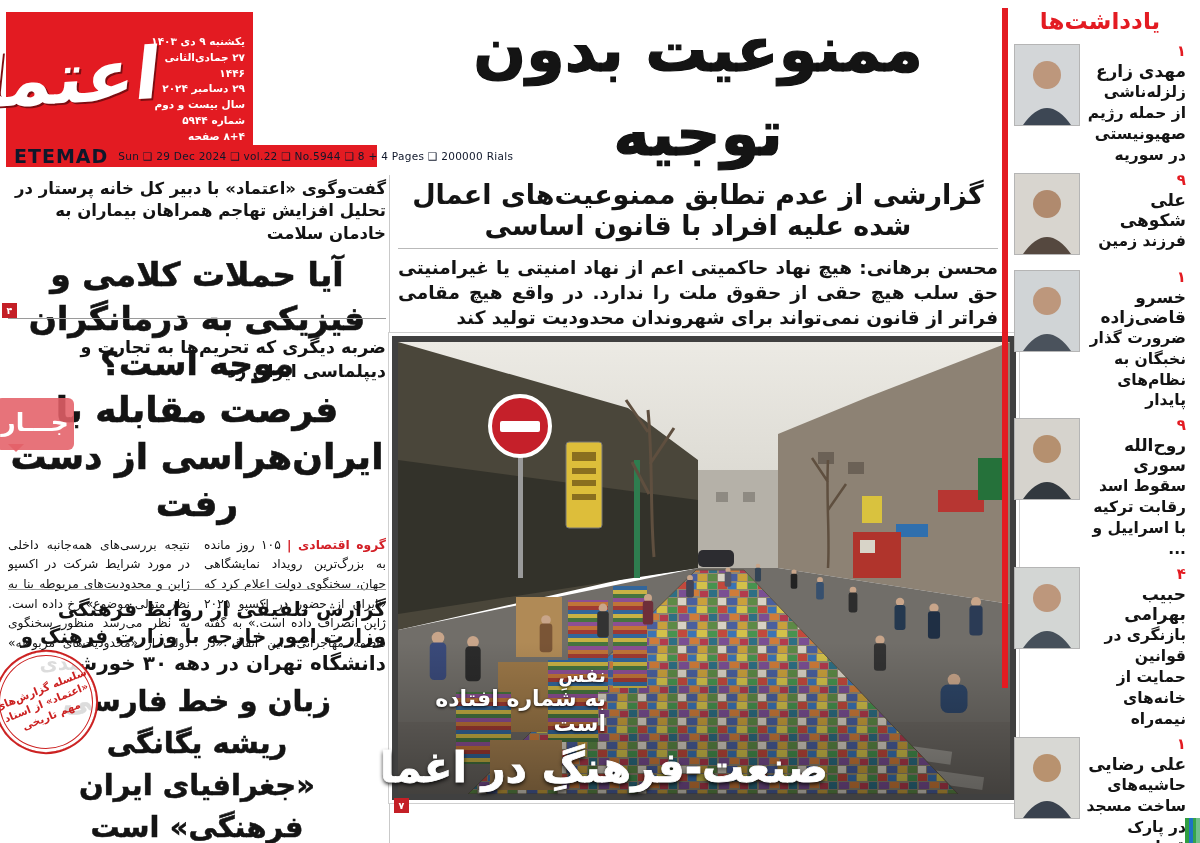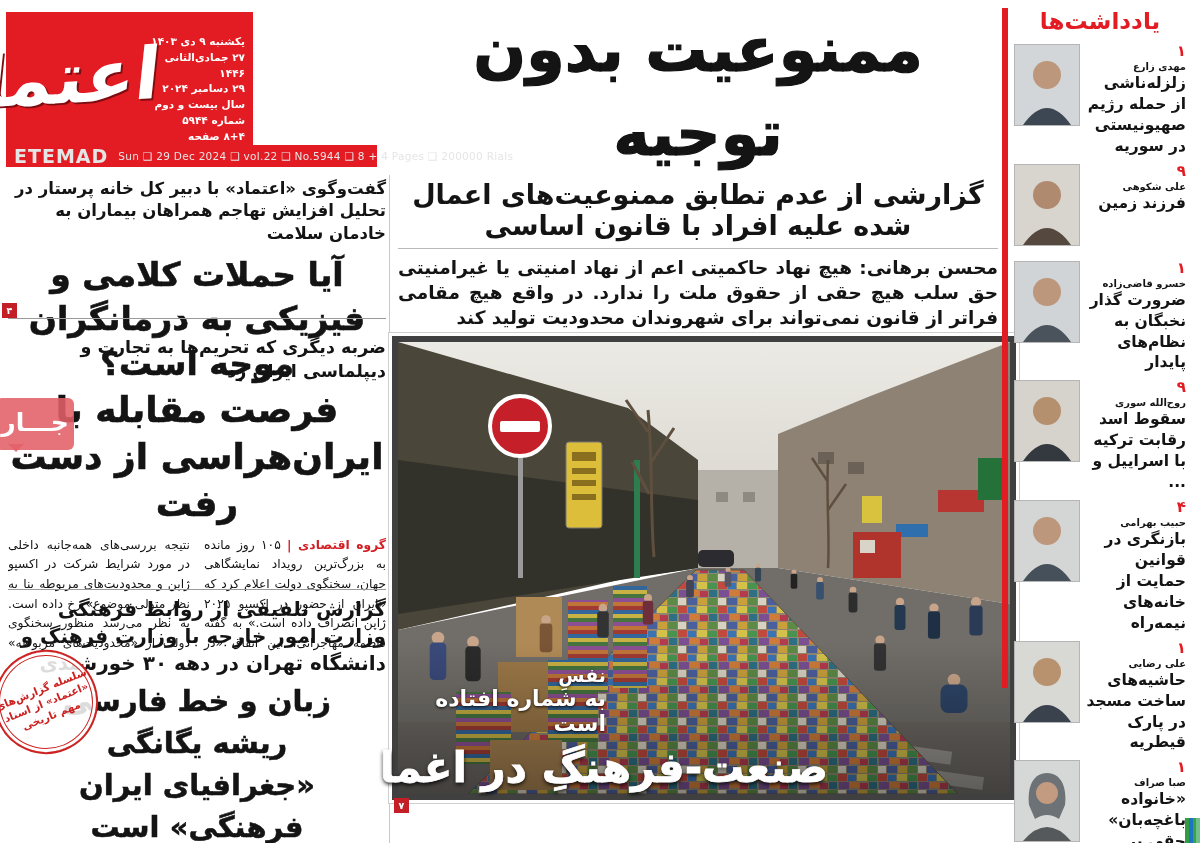--- a/index.html
+++ b/index.html
@@ -11,21 +11,21 @@
   .bold{font-weight:bold;}
   .red{color:#d32027;}
 
   
   .logo-box{left:6px;top:12px;width:247px;height:133px;background:#e31b22;}
   .calligraphy{position:absolute;left:2px;top:2px;width:152px;height:126px;color:#fff;
       font-size:72px;font-weight:bold;line-height:126px;text-align:center;transform:skew(-6deg,-3deg);
       text-shadow:2px 2px 0 #7d0d11;}
   .dates{position:absolute;right:8px;top:22px;width:102px;color:#fff;font-size:10.5px;
       font-weight:bold;line-height:1.5;text-align:right;}
-  .latin-band{left:6px;top:145px;width:371px;height:22px;background:#e31b22;color:#e5e5e5;
+  .latin-band{left:6px;top:145px;width:371px;height:22px;background:#e31b22;color:#0f172a;
       display:flex;align-items:center;gap:10px;padding:0 8px;box-sizing:border-box;}
   .etemad-latin{font-size:19px;font-weight:bold;letter-spacing:1px;}
   .latin-info{font-size:10.5px;white-space:nowrap;letter-spacing:.3px;}
 
   
   .lead{left:398px;top:8px;width:600px;}
   .lead-headline{font-size:62px;font-weight:bold;text-align:center;line-height:1.35;
       -webkit-text-stroke:1.2px #111;}
   .lead-subhead{font-size:27px;font-weight:bold;text-align:center;line-height:1.15;margin-top:4px;}
   .lead hr{border:none;border-top:1px solid #b9b9b9;margin:7px 0;}
@@ -75,21 +75,21 @@
       font-weight:bold;text-align:center;text-shadow:0 2px 4px rgba(0,0,0,.95);white-space:nowrap;
       -webkit-text-stroke:.8px #fff;}
 
   
   .redbar{left:1002px;top:8px;width:6px;height:680px;background:#e31b22;}
   .sidebar{left:1014px;top:8px;width:172px;}
   .sidebar-title{color:#e31b22;font-size:23px;font-weight:bold;text-align:center;margin-bottom:10px;}
   .sb-item{display:flex;direction:rtl;gap:6px;margin-bottom:7px;min-height:90px;}
   .sb-text{flex:1;text-align:right;}
   .sb-page{color:#e31b22;font-size:15px;font-weight:bold;line-height:1;}
-  .sb-author{font-size:10px;font-weight:bold;margin:2px 0 1px;}
+  .sb-author{font-size:17px;font-weight:bold;margin:2px 0 1px;}
   .sb-title{font-size:15.5px;font-weight:bold;line-height:1.35;}
   .sb-photo{width:64px;height:80px;border:1px solid #b5b5b5;flex:0 0 64px;overflow:hidden;background:#d6d9da;}
   .sb-photo svg{display:block;width:100%;height:100%;}
 
   .corner-stripes{left:1185px;top:818px;width:15px;height:25px;display:flex;}
   .corner-stripes div{flex:1;}
 </style>
 </head>
 <body>
 

